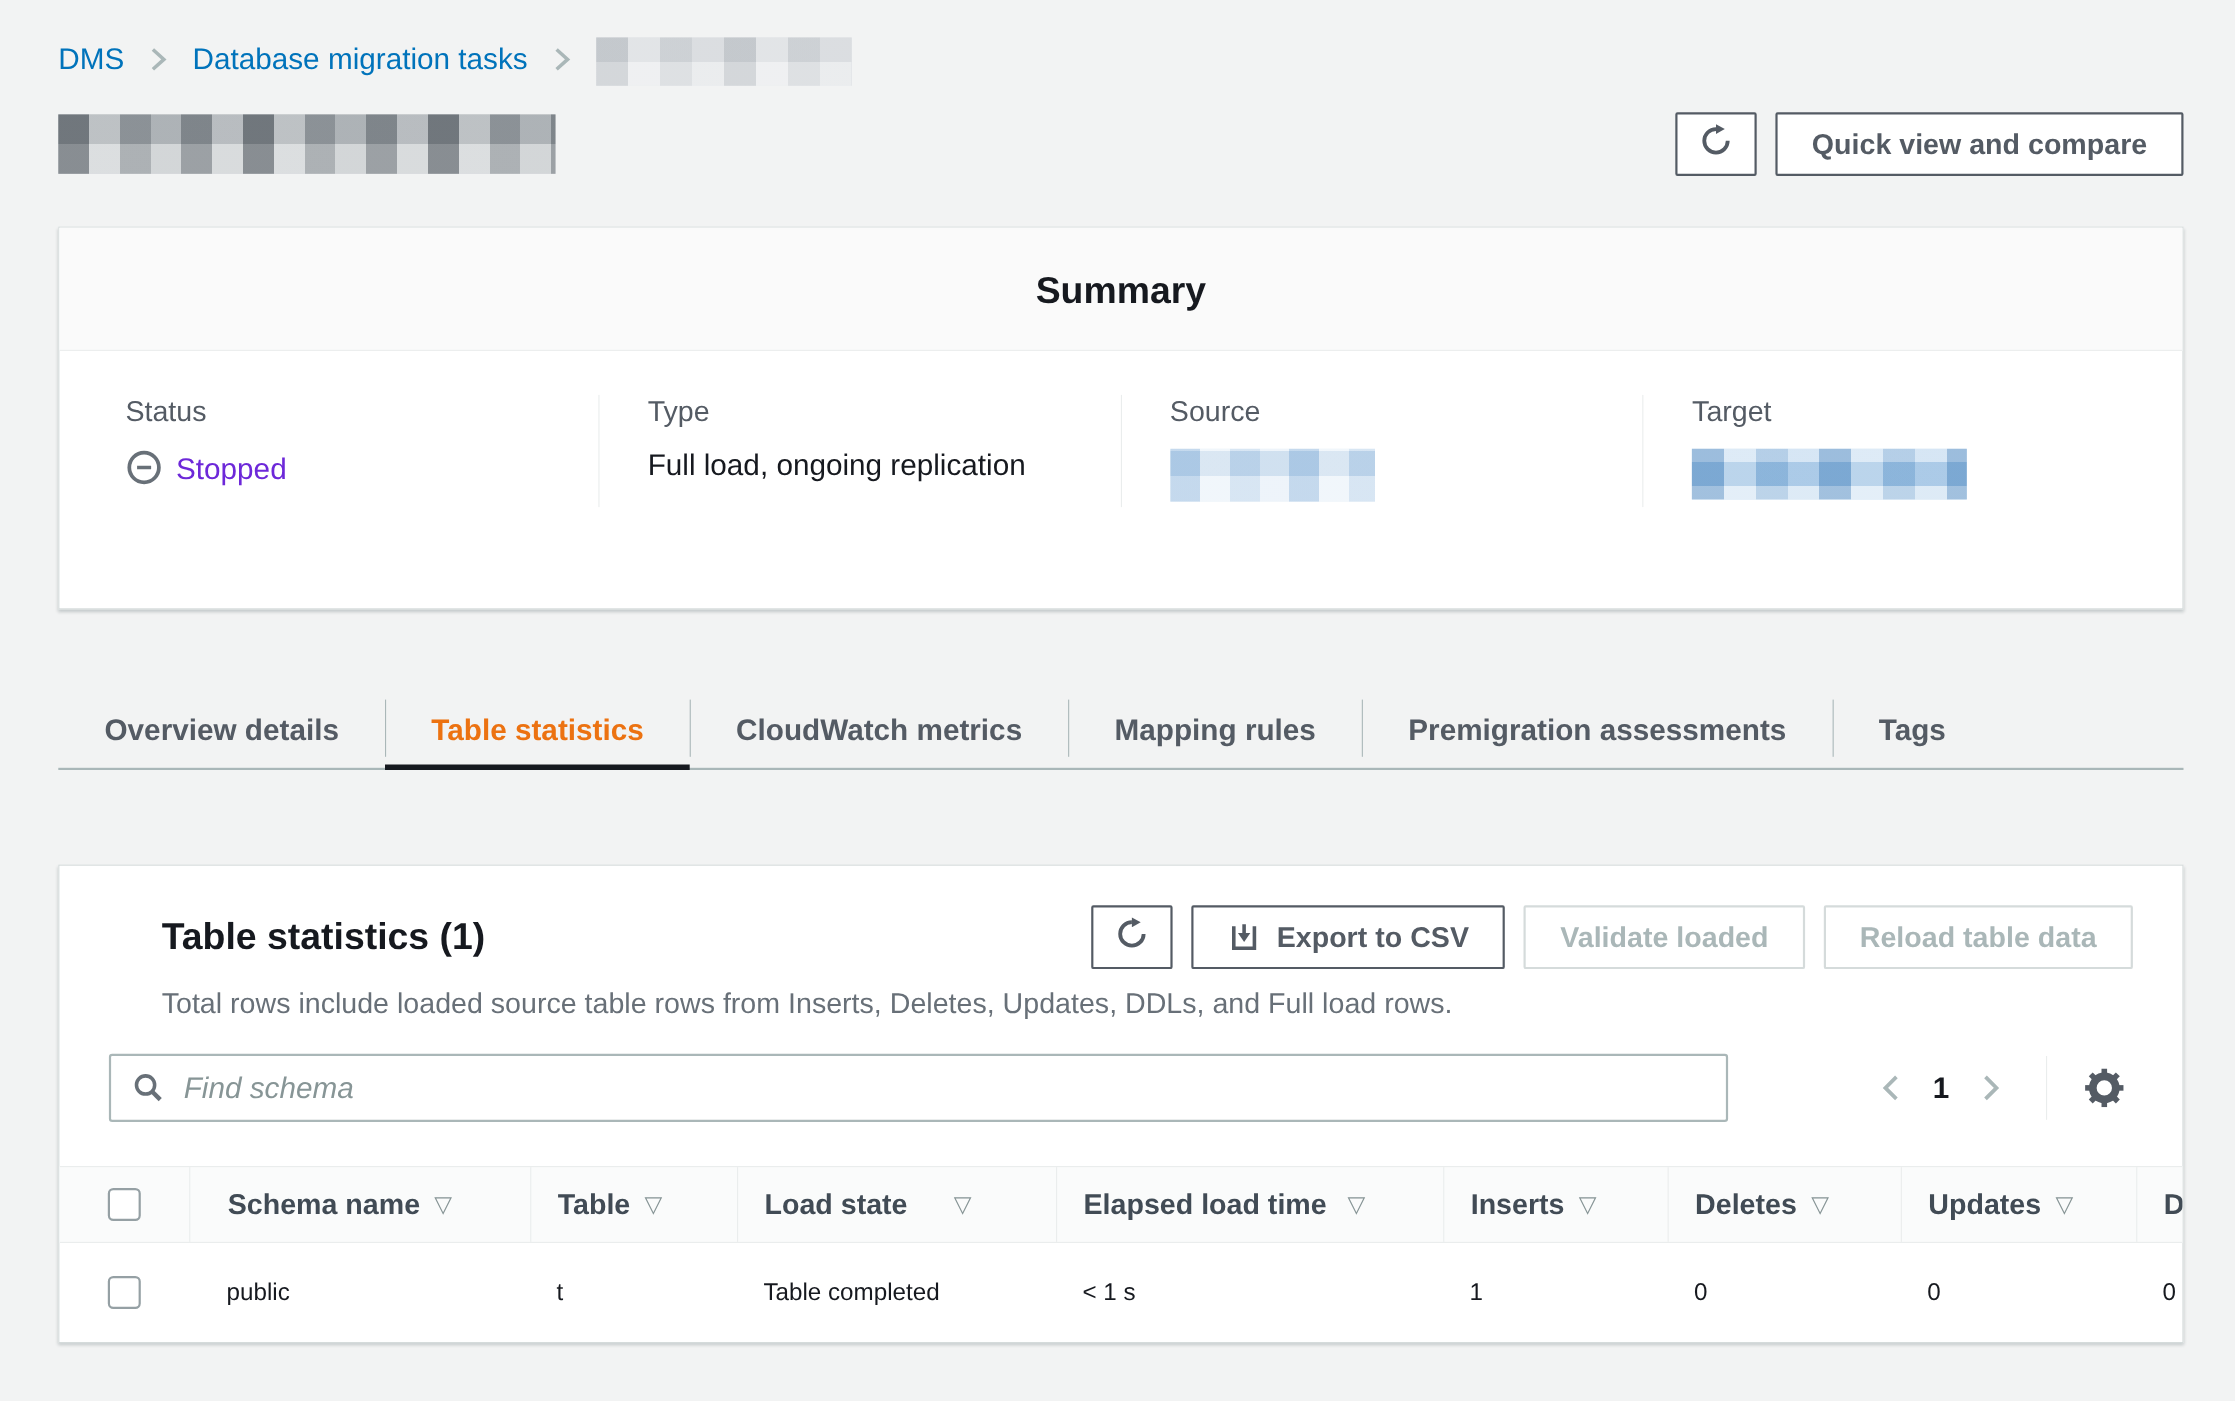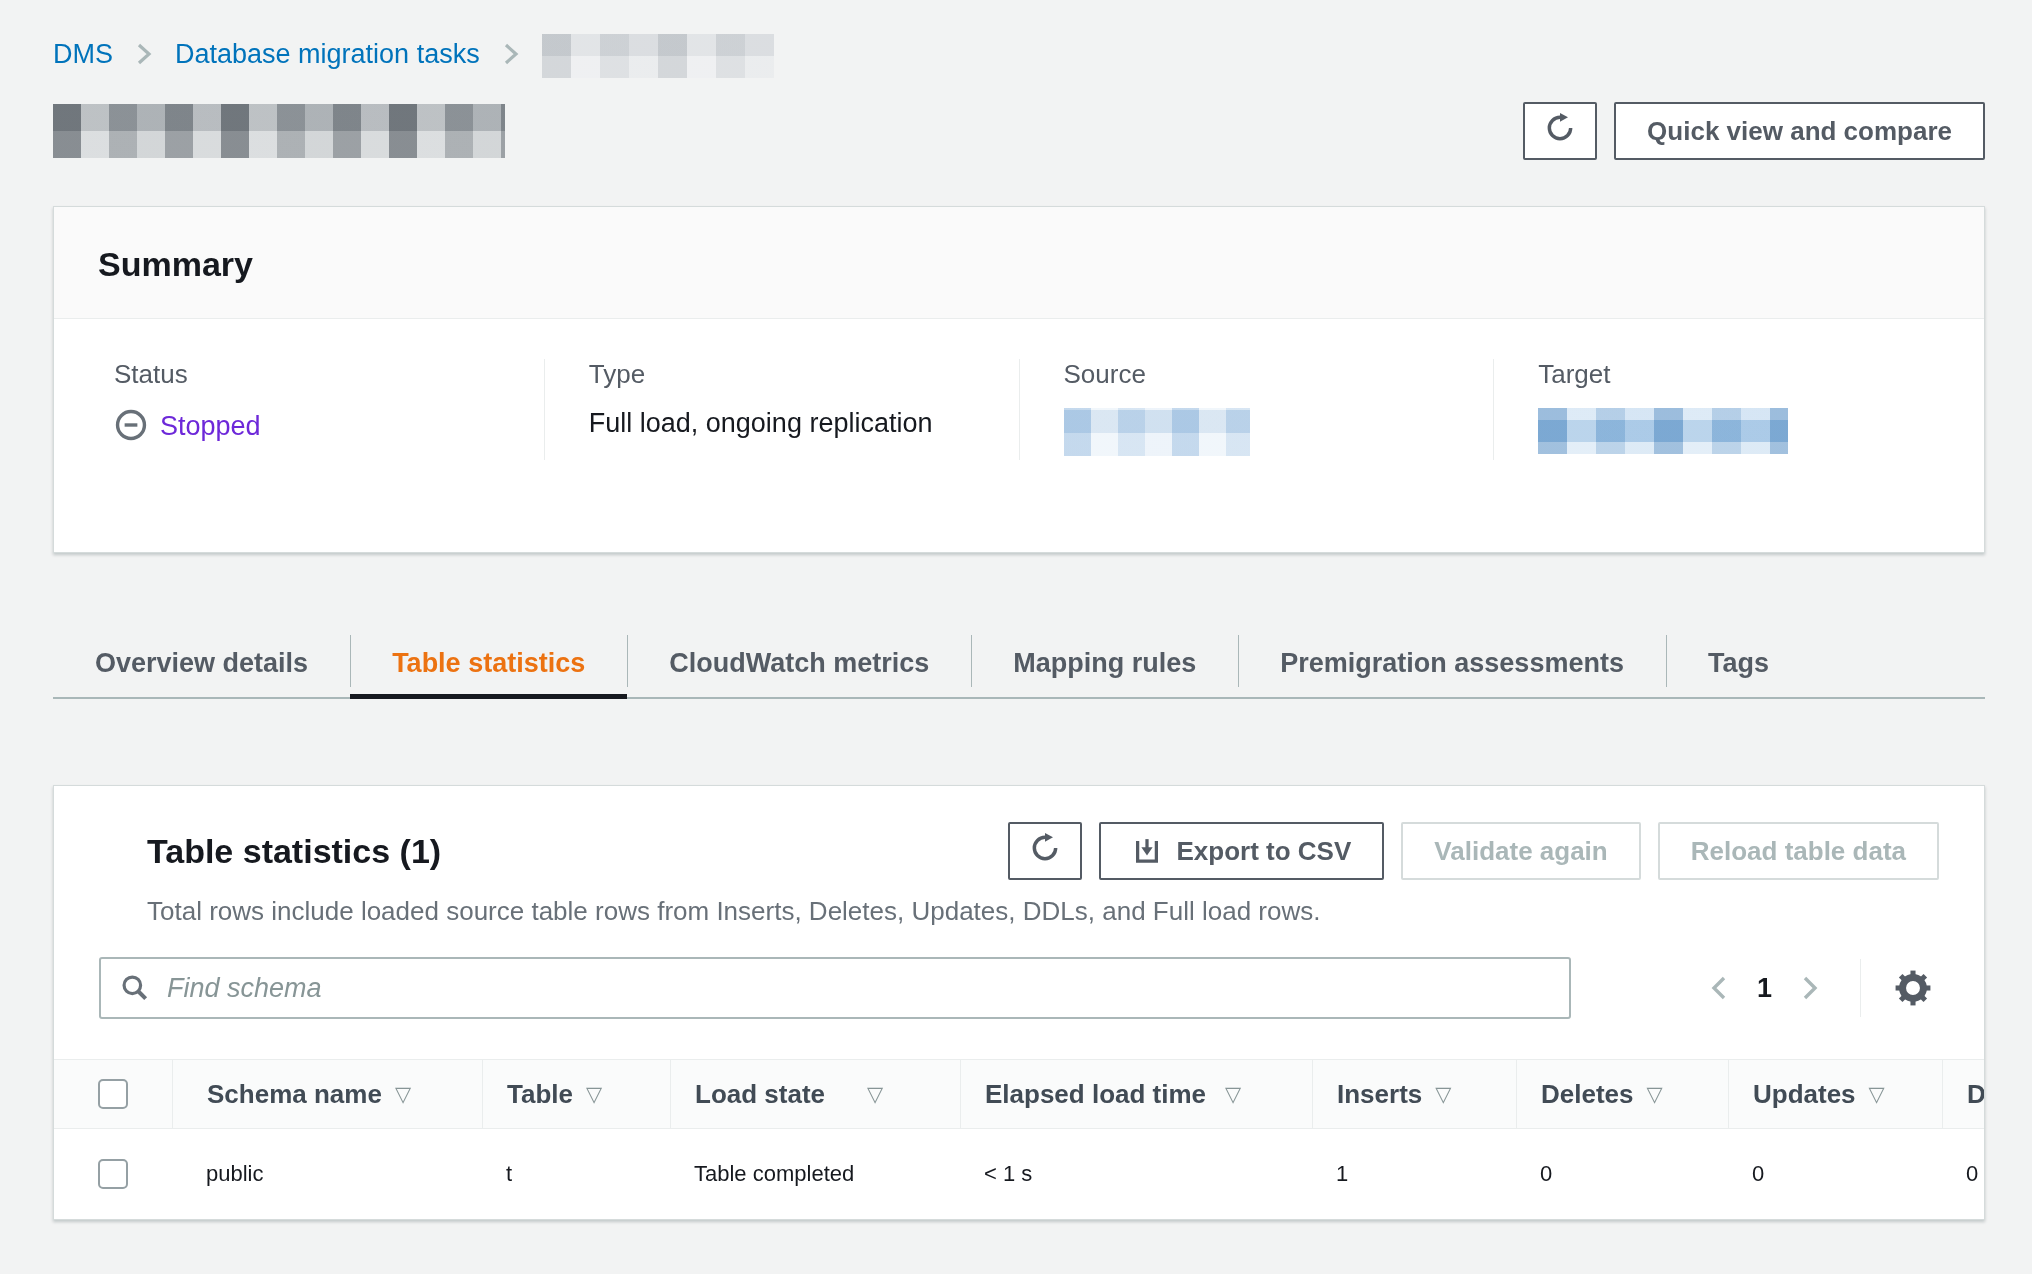--- a/index.html
+++ b/index.html
@@ -44,21 +44,21 @@
   .btn.disabled { border-color:#d5dbdb; color:#aab7b8; cursor:default; }
   .caret-down { width:0; height:0; border-left:10px solid transparent;
     border-right:10px solid transparent; border-top:13px solid #545b64; margin-left:16px; }
 
   
   .card { background:#fff; border:1px solid #d5dbdb;
     box-shadow:0 2px 3px rgba(0,28,36,.20); }
 
   
   .summary-card { margin-top:46px; }
-  .summary-head { background:#fafafa; border-bottom:1px solid #eaeded; padding:38px 44px 34px; }
+  .summary-head { background:#fafafa; border-bottom:1px solid #eaeded; padding:38px 28px 34px;text-align:center; }
   .summary-head h2, .panel-title { font-size:34px; font-weight:bold; color:#16191f; }
   .summary-body { display:flex; padding:40px 16px 92px; }
   .sum-col { flex:1 1 0; padding:0 44px; }
   .sum-col + .sum-col { border-left:1px solid #eaeded; }
   .field-label { font-size:26px; color:#545b64; margin-bottom:18px; }
   .field-value { font-size:27px; color:#16191f; }
   .status-value { display:flex; align-items:flex-end; gap:12px; color:#6d28d9; }
   .px-blue-light {
     background-color:#dce9f5;
     background-image:
@@ -226,21 +226,21 @@
             <span class="btn-ico">
               <svg width="30" height="30" viewBox="0 0 24 24">
                   <path d="M4.5 4 V20 H19.5 V4" fill="none" stroke="#545b64" stroke-width="2.6"></path>
                   <line x1="12" y1="2.5" x2="12" y2="10" stroke="#545b64" stroke-width="2.6"></line>
                   <path d="M7.5 9 H16.5 L12 15.5 Z" fill="#545b64"></path>
                 </svg>
             </span>
             <span>Export to CSV</span>
           </button>
           <button class="btn disabled">
-            <span>Validate again</span>
+            <span>Validate loaded</span>
           </button>
           <button class="btn disabled">
             <span>Reload table data</span>
           </button>
         </div>
       </div>
       <div class="panel-desc">Total rows include loaded source table rows from Inserts, Deletes, Updates, DDLs, and Full load rows.</div>
     </div>
 
     <div class="search-row">

